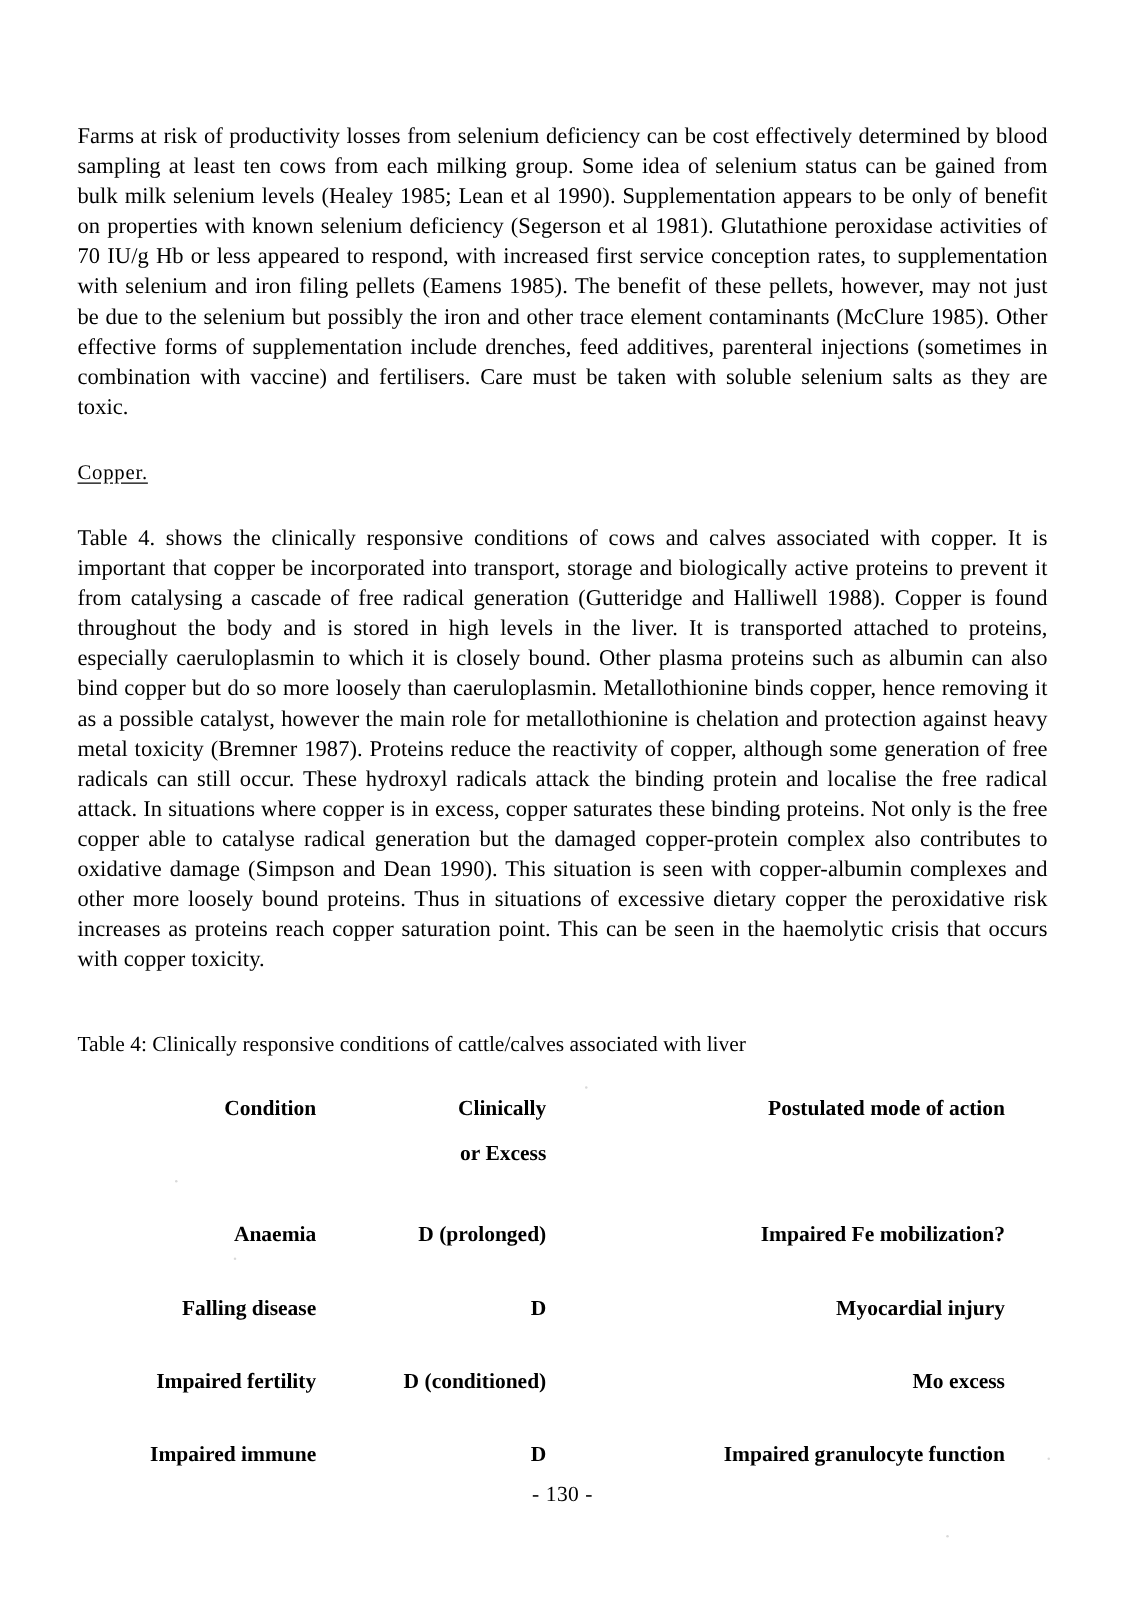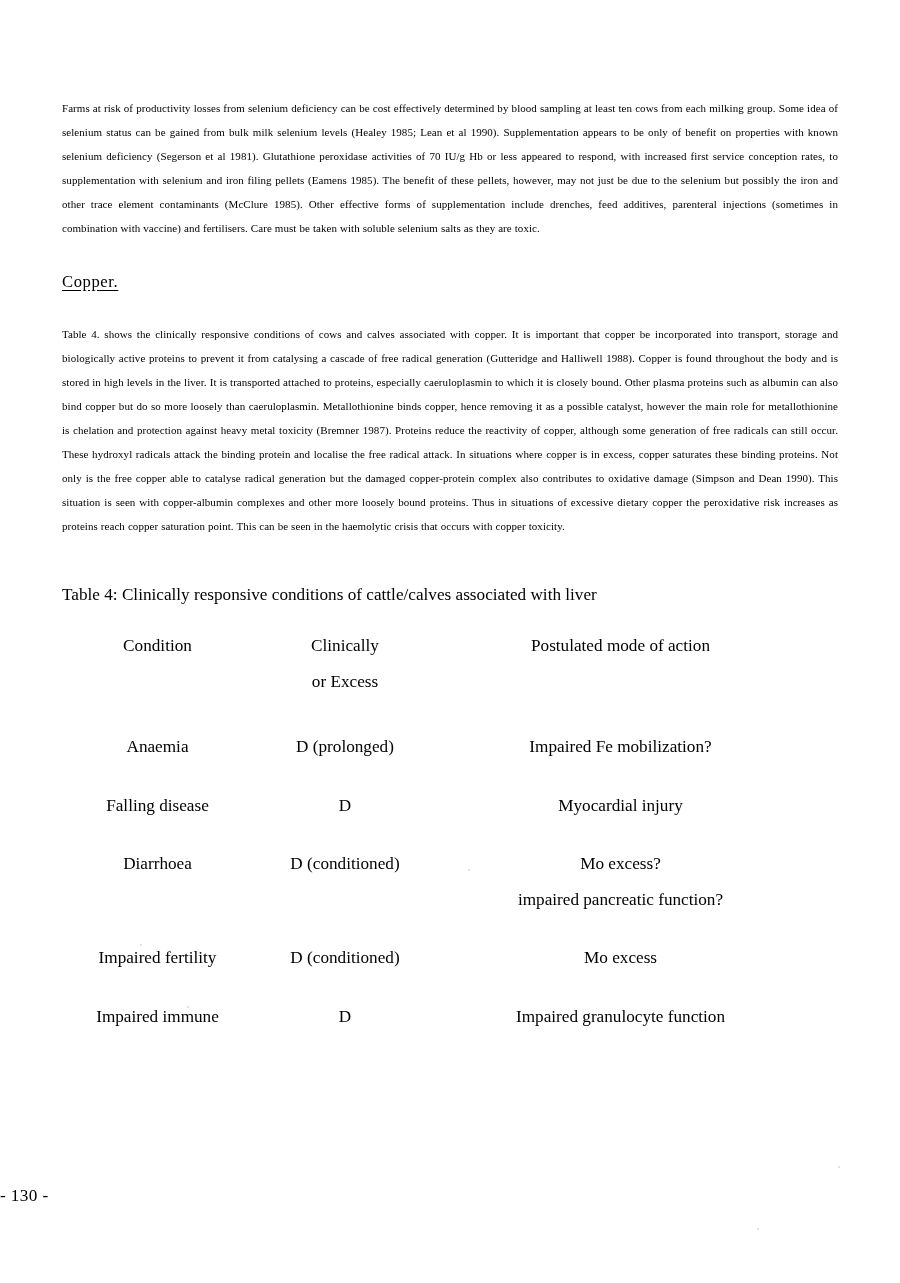--- a/index.html
+++ b/index.html
@@ -28,21 +28,21 @@
   
   .content {
     position: absolute;
     left: 62px;
     top: 96px;
     width: 776px;
   }
 
   p.body-para {
     margin: 0 0 0 0;
-    font-size: 11px;
+    font-size: 18px;
     line-height: 24.1px;
     text-align: justify;
     text-justify: inter-word;
     letter-spacing: 0.05px;
     word-spacing: 0.2px;
   }
 
   
   .section-heading {
     margin: 0;
@@ -77,23 +77,23 @@
   }
   table.copper-table col.c1 { width: 191px; }
   table.copper-table col.c2 { width: 184px; }
   table.copper-table col.c3 { width: 367px; }
 
   table.copper-table th,
   table.copper-table td {
     border: none;
     padding: 0;
     margin: 0;
-    text-align: center;
+    text-align: right;
     vertical-align: top;
-    font-weight: normal;
+    font-weight: bold;
     line-height: 23.5px;
   }
 
   table.copper-table thead th {
     padding-bottom: 42px;
   }
   table.copper-table tbody td {
     padding-bottom: 35px;
   }
   table.copper-table tbody tr:last-child td {
@@ -102,21 +102,21 @@
 
   .cell-line { display: block; }
   .cell-line + .cell-line { margin-top: 12px; }
 
   
   .page-number {
     position: absolute;
     left: 0;
     top: 1186px;
     width: 900px;
-    text-align: left;
+    text-align: center;
     font-size: 17.2px;
     letter-spacing: 0.4px;
   }
 
   
   .speck {
     position: absolute;
     background: #b9b9b9;
     width: 2px;
     height: 2px;
@@ -193,32 +193,20 @@
           </td>
           <td>
             <span class="cell-line">D</span>
           </td>
           <td>
             <span class="cell-line">Myocardial injury</span>
           </td>
         </tr>
         <tr>
           <td>
-            <span class="cell-line">Diarrhoea</span>
-          </td>
-          <td>
-            <span class="cell-line">D (conditioned)</span>
-          </td>
-          <td>
-            <span class="cell-line">Mo excess?</span>
-            <span class="cell-line">impaired pancreatic function?</span>
-          </td>
-        </tr>
-        <tr>
-          <td>
             <span class="cell-line">Impaired fertility</span>
           </td>
           <td>
             <span class="cell-line">D (conditioned)</span>
           </td>
           <td>
             <span class="cell-line">Mo excess</span>
           </td>
         </tr>
         <tr>

